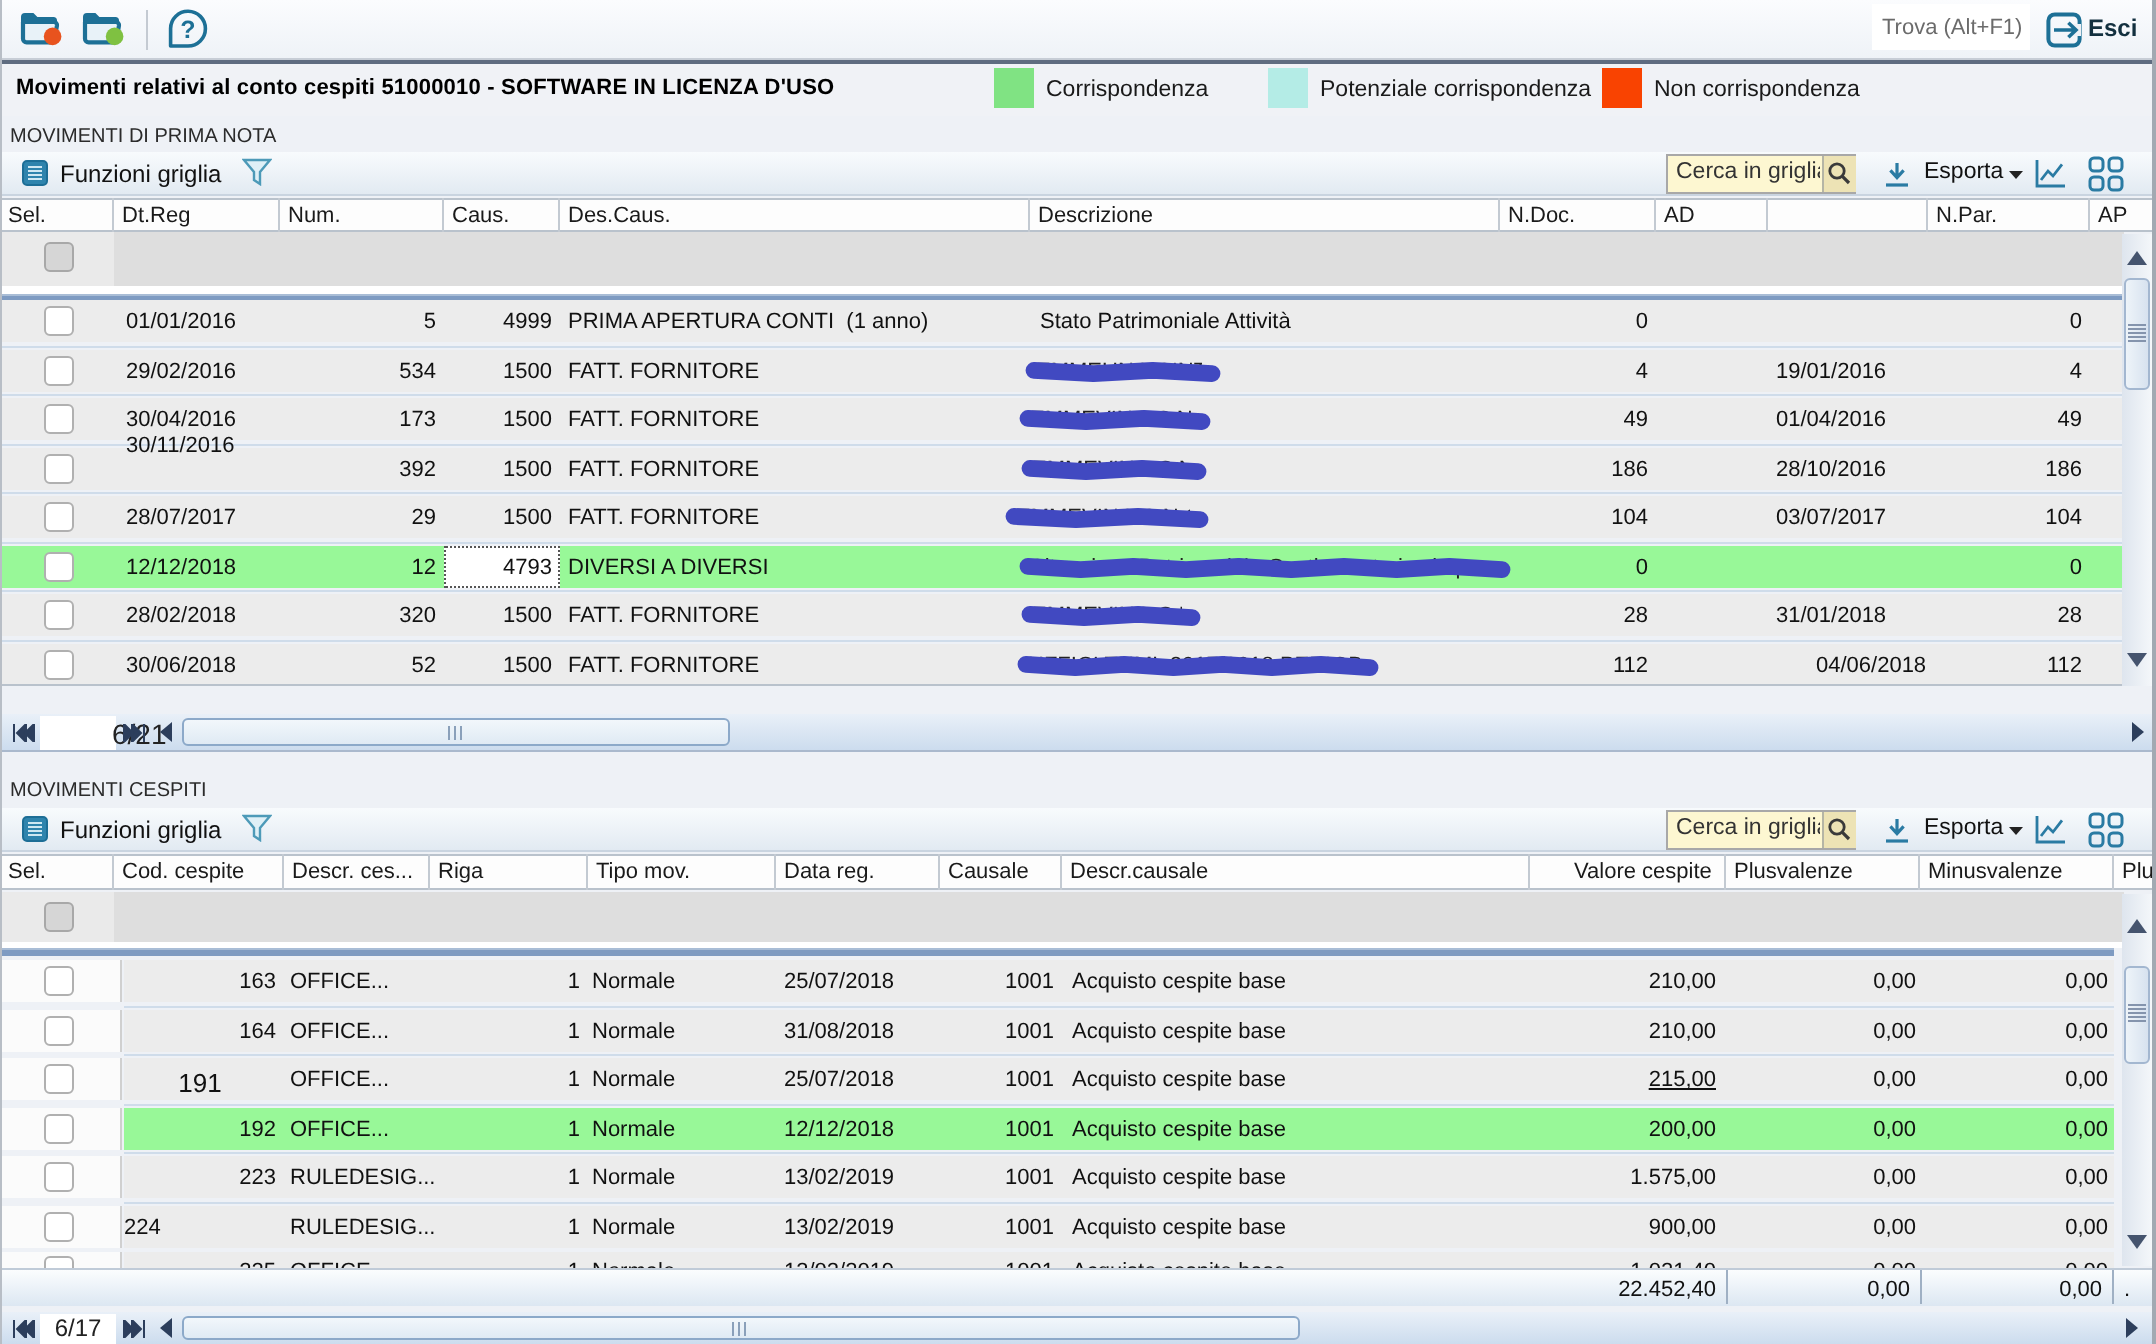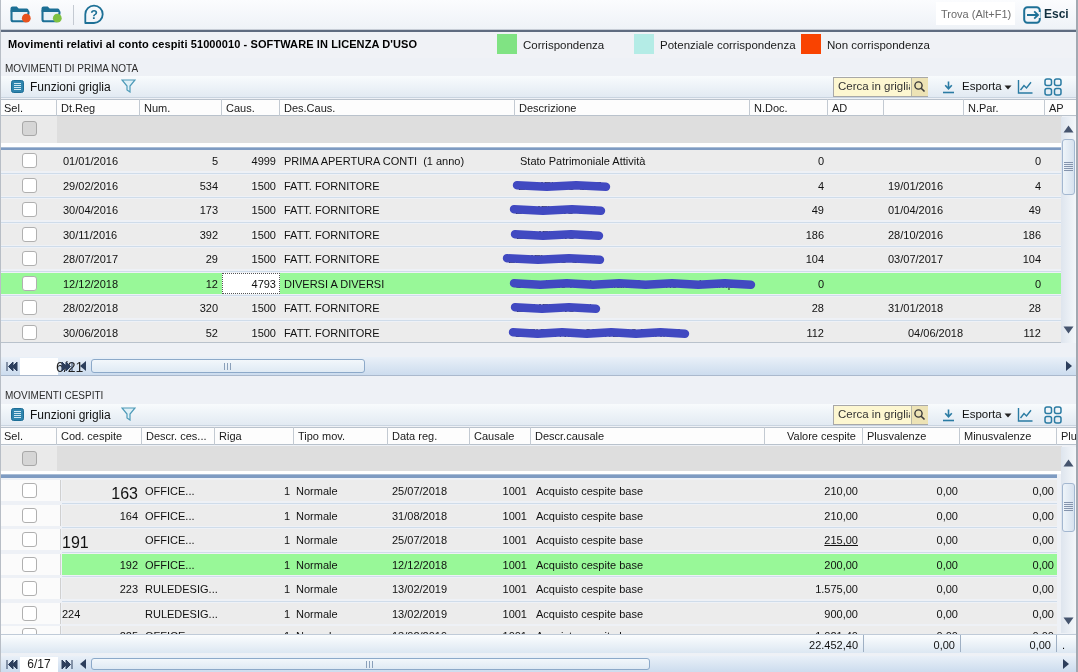--- a/index.html
+++ b/index.html
@@ -139,21 +139,21 @@
 <div class="abs" style="left:750px;top:204px;width:74px;font-size:11px;color:#111;text-align:right;white-space:nowrap;">49</div>
 <div class="abs" style="left:888px;top:204px;font-size:11px;color:#111;white-space:nowrap;">01/04/2016</div>
 <div class="abs" style="left:964px;top:204px;width:77px;font-size:11px;color:#111;text-align:right;white-space:nowrap;">49</div>
 <div class="abs" style="left:515px;top:204px;width:81px;font-size:11px;color:#222;white-space:nowrap;overflow:hidden;">EMMEVINO S.N.P</div>
 <svg class="abs" style="left:509px;top:205px" width="97" height="14" viewBox="0 0 97 14">
     <path d="M5.0 4.2 L34.0 5.8 L63.0 4.2 L92.0 5.8" fill="none" stroke="#4149c1" stroke-width="8.4" stroke-linecap="round" stroke-linejoin="round"></path>
   </svg>
 <div class="abs" style="left:0;top:222px;width:1062px;height:1px;background:#cfdcea;"></div>
 <div class="abs" style="left:0;top:224px;width:1062px;height:21px;background:#ececec;"></div>
 <div class="abs" style="left:22px;top:227px;width:15px;height:15px;background:#fff;border:1px solid #b0b0b0;border-radius:3px;"></div>
-<div class="abs" style="left:63px;top:229px;font-size:11px;color:#111;white-space:nowrap;">30/11/2016</div>
+<div class="abs" style="left:63px;top:217px;font-size:11px;color:#111;white-space:nowrap;">30/11/2016</div>
 <div class="abs" style="left:140px;top:229px;width:78px;font-size:11px;color:#111;text-align:right;white-space:nowrap;">392</div>
 <div class="abs" style="left:222px;top:229px;width:54px;font-size:11px;color:#111;text-align:right;white-space:nowrap;">1500</div>
 <div class="abs" style="left:284px;top:229px;font-size:11px;color:#111;white-space:nowrap;">FATT. FORNITORE</div>
 <div class="abs" style="left:750px;top:229px;width:74px;font-size:11px;color:#111;text-align:right;white-space:nowrap;">186</div>
 <div class="abs" style="left:888px;top:229px;font-size:11px;color:#111;white-space:nowrap;">28/10/2016</div>
 <div class="abs" style="left:964px;top:229px;width:77px;font-size:11px;color:#111;text-align:right;white-space:nowrap;">186</div>
 <div class="abs" style="left:516px;top:229px;width:78px;font-size:11px;color:#222;white-space:nowrap;overflow:hidden;">EMMEVINO S.N.C</div>
 <svg class="abs" style="left:510px;top:230px" width="94" height="14" viewBox="0 0 94 14">
     <path d="M5.0 4.2 L33.0 5.8 L61.0 4.2 L89.0 5.8" fill="none" stroke="#4149c1" stroke-width="8.4" stroke-linecap="round" stroke-linejoin="round"></path>
   </svg>
@@ -307,21 +307,21 @@
 <div class="abs" style="left:1057px;top:427px;width:21px;height:18px;border-right:1px solid #c3cad2;"></div>
 <div class="abs" style="left:1061px;top:430px;font-size:11px;color:#1a1a1a;white-space:nowrap;overflow:hidden;width:15px;">Plu</div>
 <div class="abs" style="left:0;top:446px;width:1062px;height:25px;background:#dedede;"></div>
 <div class="abs" style="left:0;top:446px;width:57px;height:25px;background:#eaeaea;"></div>
 <div class="abs" style="left:22px;top:451px;width:15px;height:15px;background:#d6d6d6;border:1px solid #a8a8a8;border-radius:3px;"></div>
 <div class="abs" style="left:0;top:471px;width:1062px;height:3px;background:#fff;"></div>
 <div class="abs" style="left:0;top:474px;width:1057px;height:4px;background:#7e9bc2;border-top:1px solid #a9bdd6;"></div>
 <div class="abs" style="left:0;top:480px;width:61px;height:21px;background:#fbfbfb;border-right:1px solid #d0d0d0;"></div>
 <div class="abs" style="left:62px;top:480px;width:995px;height:21px;background:#ececec;"></div>
 <div class="abs" style="left:22px;top:483px;width:15px;height:15px;background:#fff;border:1px solid #b0b0b0;border-radius:3px;"></div>
-<div class="abs" style="left:62px;top:485px;width:76px;font-size:16px;color:#111;text-align:right;">163</div>
+<div class="abs" style="left:62px;top:485px;width:76px;font-size:11px;color:#111;text-align:right;">163</div>
 <div class="abs" style="left:145px;top:485px;font-size:11px;color:#111;white-space:nowrap;">OFFICE...</div>
 <div class="abs" style="left:240px;top:485px;width:50px;font-size:11px;color:#111;text-align:right;">1</div>
 <div class="abs" style="left:296px;top:485px;font-size:11px;color:#111;">Normale</div>
 <div class="abs" style="left:392px;top:485px;font-size:11px;color:#111;">25/07/2018</div>
 <div class="abs" style="left:470px;top:485px;width:57px;font-size:11px;color:#111;text-align:right;">1001</div>
 <div class="abs" style="left:536px;top:485px;font-size:11px;color:#111;">Acquisto cespite base</div>
 <div class="abs" style="left:765px;top:485px;width:93px;font-size:11px;color:#111;text-align:right;">210,00</div>
 <div class="abs" style="left:863px;top:485px;width:95px;font-size:11px;color:#111;text-align:right;">0,00</div>
 <div class="abs" style="left:960px;top:485px;width:94px;font-size:11px;color:#111;text-align:right;">0,00</div>
 <div class="abs" style="left:62px;top:503px;width:995px;height:1px;background:#cfdcea;"></div>
@@ -335,21 +335,21 @@
 <div class="abs" style="left:392px;top:510px;font-size:11px;color:#111;">31/08/2018</div>
 <div class="abs" style="left:470px;top:510px;width:57px;font-size:11px;color:#111;text-align:right;">1001</div>
 <div class="abs" style="left:536px;top:510px;font-size:11px;color:#111;">Acquisto cespite base</div>
 <div class="abs" style="left:765px;top:510px;width:93px;font-size:11px;color:#111;text-align:right;">210,00</div>
 <div class="abs" style="left:863px;top:510px;width:95px;font-size:11px;color:#111;text-align:right;">0,00</div>
 <div class="abs" style="left:960px;top:510px;width:94px;font-size:11px;color:#111;text-align:right;">0,00</div>
 <div class="abs" style="left:62px;top:527px;width:995px;height:1px;background:#cfdcea;"></div>
 <div class="abs" style="left:0;top:529px;width:61px;height:21px;background:#fbfbfb;border-right:1px solid #d0d0d0;"></div>
 <div class="abs" style="left:62px;top:529px;width:995px;height:21px;background:#ececec;"></div>
 <div class="abs" style="left:22px;top:532px;width:15px;height:15px;background:#fff;border:1px solid #b0b0b0;border-radius:3px;"></div>
-<div class="abs" style="left:62px;top:534px;width:76px;font-size:16px;color:#111;text-align:left;">191</div>
+<div class="abs" style="left:62px;top:534px;width:76px;font-size:13px;color:#111;text-align:center;">191</div>
 <div class="abs" style="left:145px;top:534px;font-size:11px;color:#111;white-space:nowrap;">OFFICE...</div>
 <div class="abs" style="left:240px;top:534px;width:50px;font-size:11px;color:#111;text-align:right;">1</div>
 <div class="abs" style="left:296px;top:534px;font-size:11px;color:#111;">Normale</div>
 <div class="abs" style="left:392px;top:534px;font-size:11px;color:#111;">25/07/2018</div>
 <div class="abs" style="left:470px;top:534px;width:57px;font-size:11px;color:#111;text-align:right;">1001</div>
 <div class="abs" style="left:536px;top:534px;font-size:11px;color:#111;">Acquisto cespite base</div>
 <div class="abs" style="left:765px;top:534px;width:93px;font-size:11px;color:#111;text-align:right;text-decoration:underline;">215,00</div>
 <div class="abs" style="left:863px;top:534px;width:95px;font-size:11px;color:#111;text-align:right;">0,00</div>
 <div class="abs" style="left:960px;top:534px;width:94px;font-size:11px;color:#111;text-align:right;">0,00</div>
 <div class="abs" style="left:62px;top:552px;width:995px;height:1px;background:#cfdcea;"></div>

